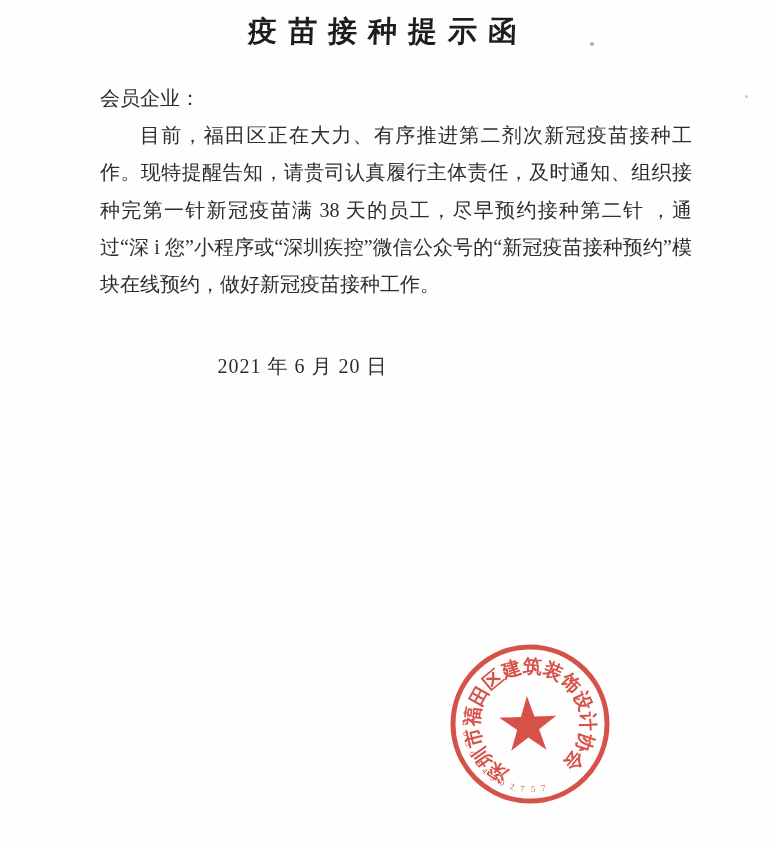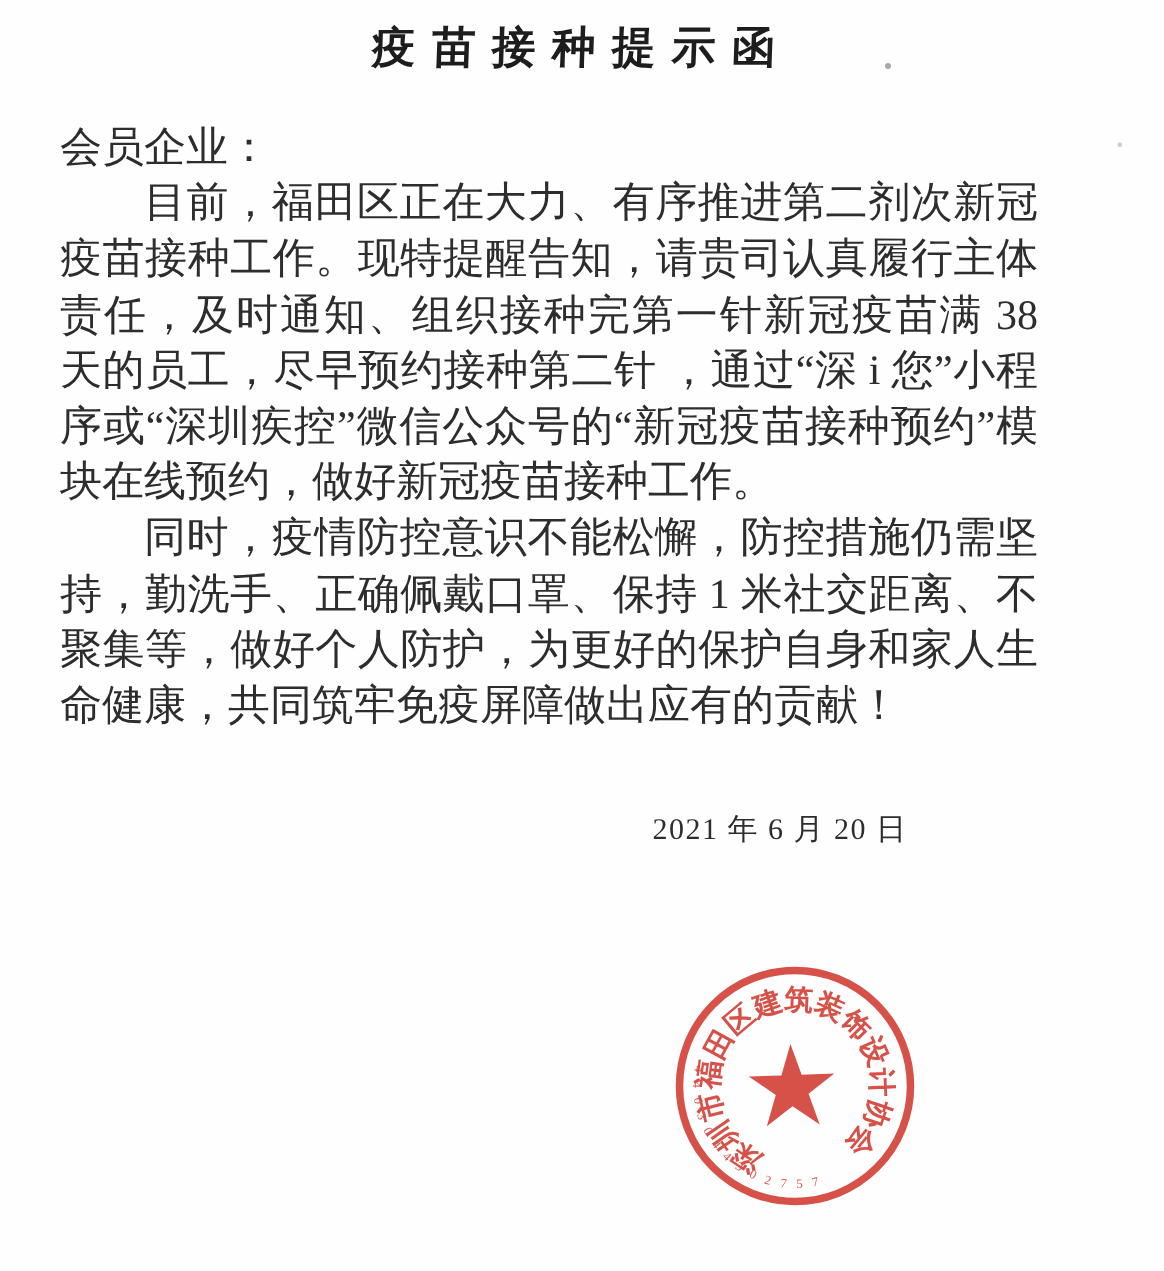--- a/index.html
+++ b/index.html
@@ -21,43 +21,43 @@
     text-align: center;
     font-size: 29px;
     font-weight: bold;
     letter-spacing: 11px;
     color: #1d1d1d;
     transform: skewX(-2deg);
   }
 
   
   .body-text {
-    margin: 28px 84px 0 40px;
-    font-size: 28px;
+    margin: 28px 84px 0 100px;
+    font-size: 20px;
     line-height: 37.2px;
     text-align: justify;
     color: var(--ink, #2d2d2d);
   }
   .salutation { text-align: left; }
   .para { text-indent: 2em; }
 
   
   .sig-block {
     margin-top: 50px;
     font-size: 21px;
     color: var(--ink, #2d2d2d);
   }
   .sig-org {
     text-align: right;
     padding-right: 109px;
     letter-spacing: 0.5px;
   }
   .sig-date {
     margin-top: 13px;
-    text-align: right;
+    text-align: center;
     padding-right: 171px;
     font-size: 20px;
     letter-spacing: 1px;
   }
 
   
   .stamp {
     position: absolute;
     left: 447px;
     top: 641px;
@@ -95,21 +95,20 @@
 <div class="page">
 
   <div class="title">疫苗接种提示函</div>
 
   <div class="speck s1"></div>
   <div class="speck s2"></div>
 
   <div class="body-text">
     <p class="salutation">会员企业：</p>
     <p class="para">目前，福田区正在大力、有序推进第二剂次新冠疫苗接种工作。现特提醒告知，请贵司认真履行主体责任，及时通知、组织接种完第一针新冠疫苗满 38 天的员工，尽早预约接种第二针 ，通过“深 i 您”小程序或“深圳疾控”微信公众号的“新冠疫苗接种预约”模块在线预约，做好新冠疫苗接种工作。</p>
-    <p class="para">同时，疫情防控意识不能松懈，防控措施仍需坚持，勤洗手、正确佩戴口罩、保持 1 米社交距离、不聚集等，做好个人防护，为更好的保护自身和家人生命健康，共同筑牢免疫屏障做出应有的贡献！</p>
   </div>
 
   <div class="sig-block">
     <div class="sig-date">2021 年 6 月 20 日</div>
   </div>
 
   <div class="stamp">
     <svg id="stamp-svg" viewBox="0 0 166 166" width="166" height="166" aria-hidden="true">
       <circle class="seal-ring" cx="83" cy="83" r="77"></circle>
       <polygon id="seal-star" points="79.95,55.02 87.43,75.47 109.19,74.74 92.05,88.17 99.47,108.64 81.40,96.49 64.22,109.87 70.19,88.93 52.16,76.73 73.92,75.94"></polygon>

